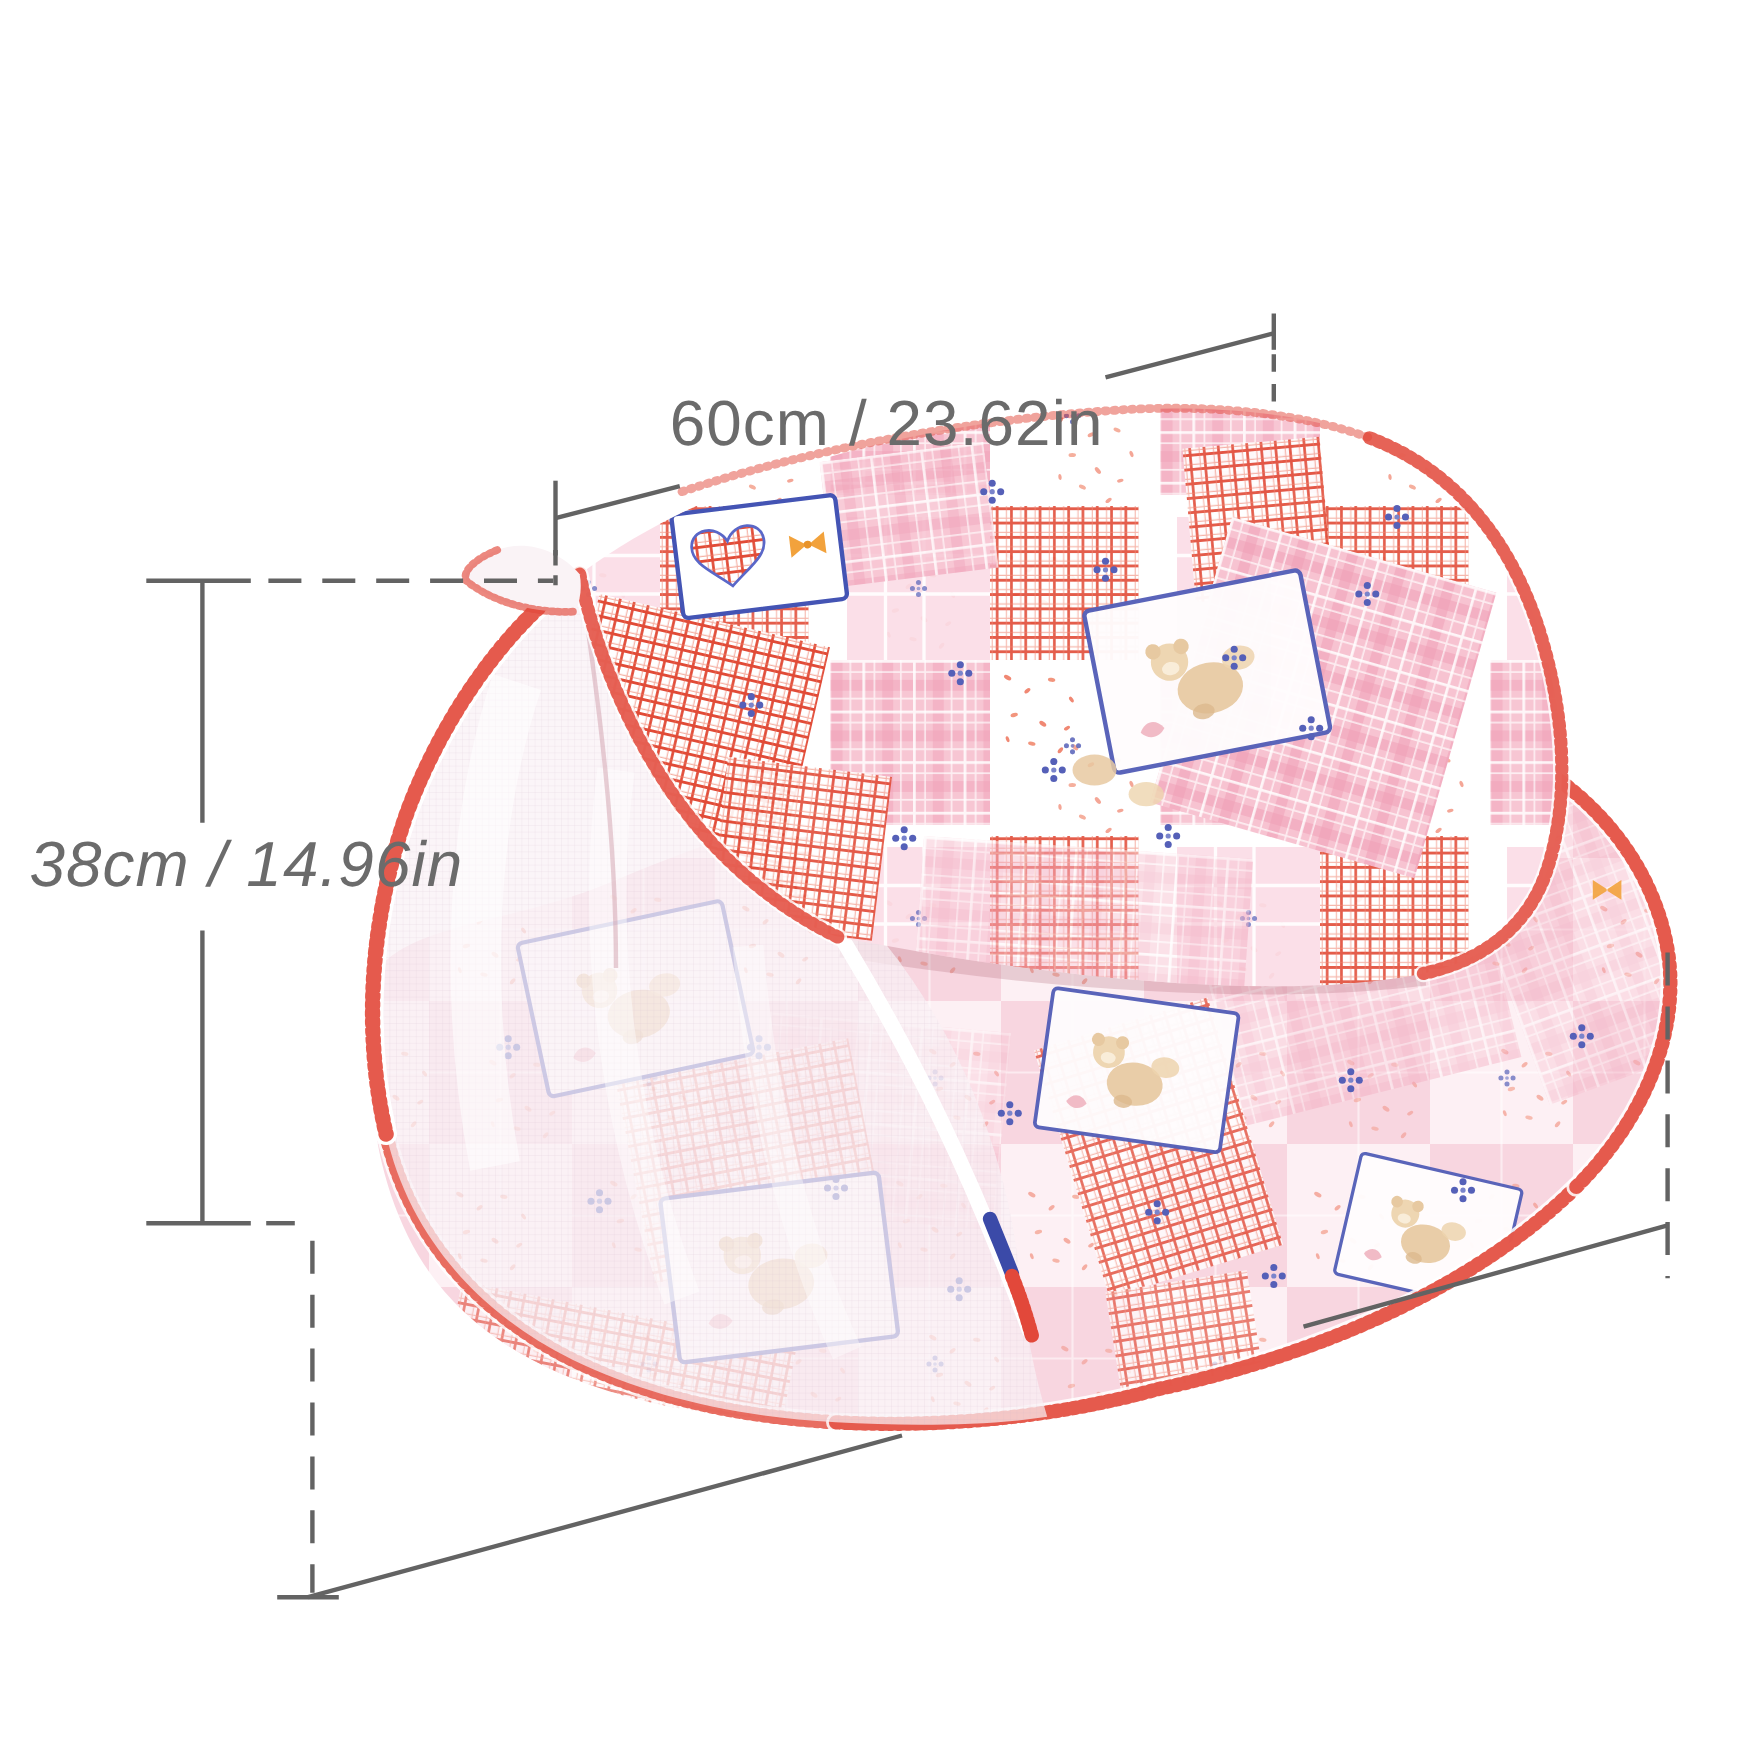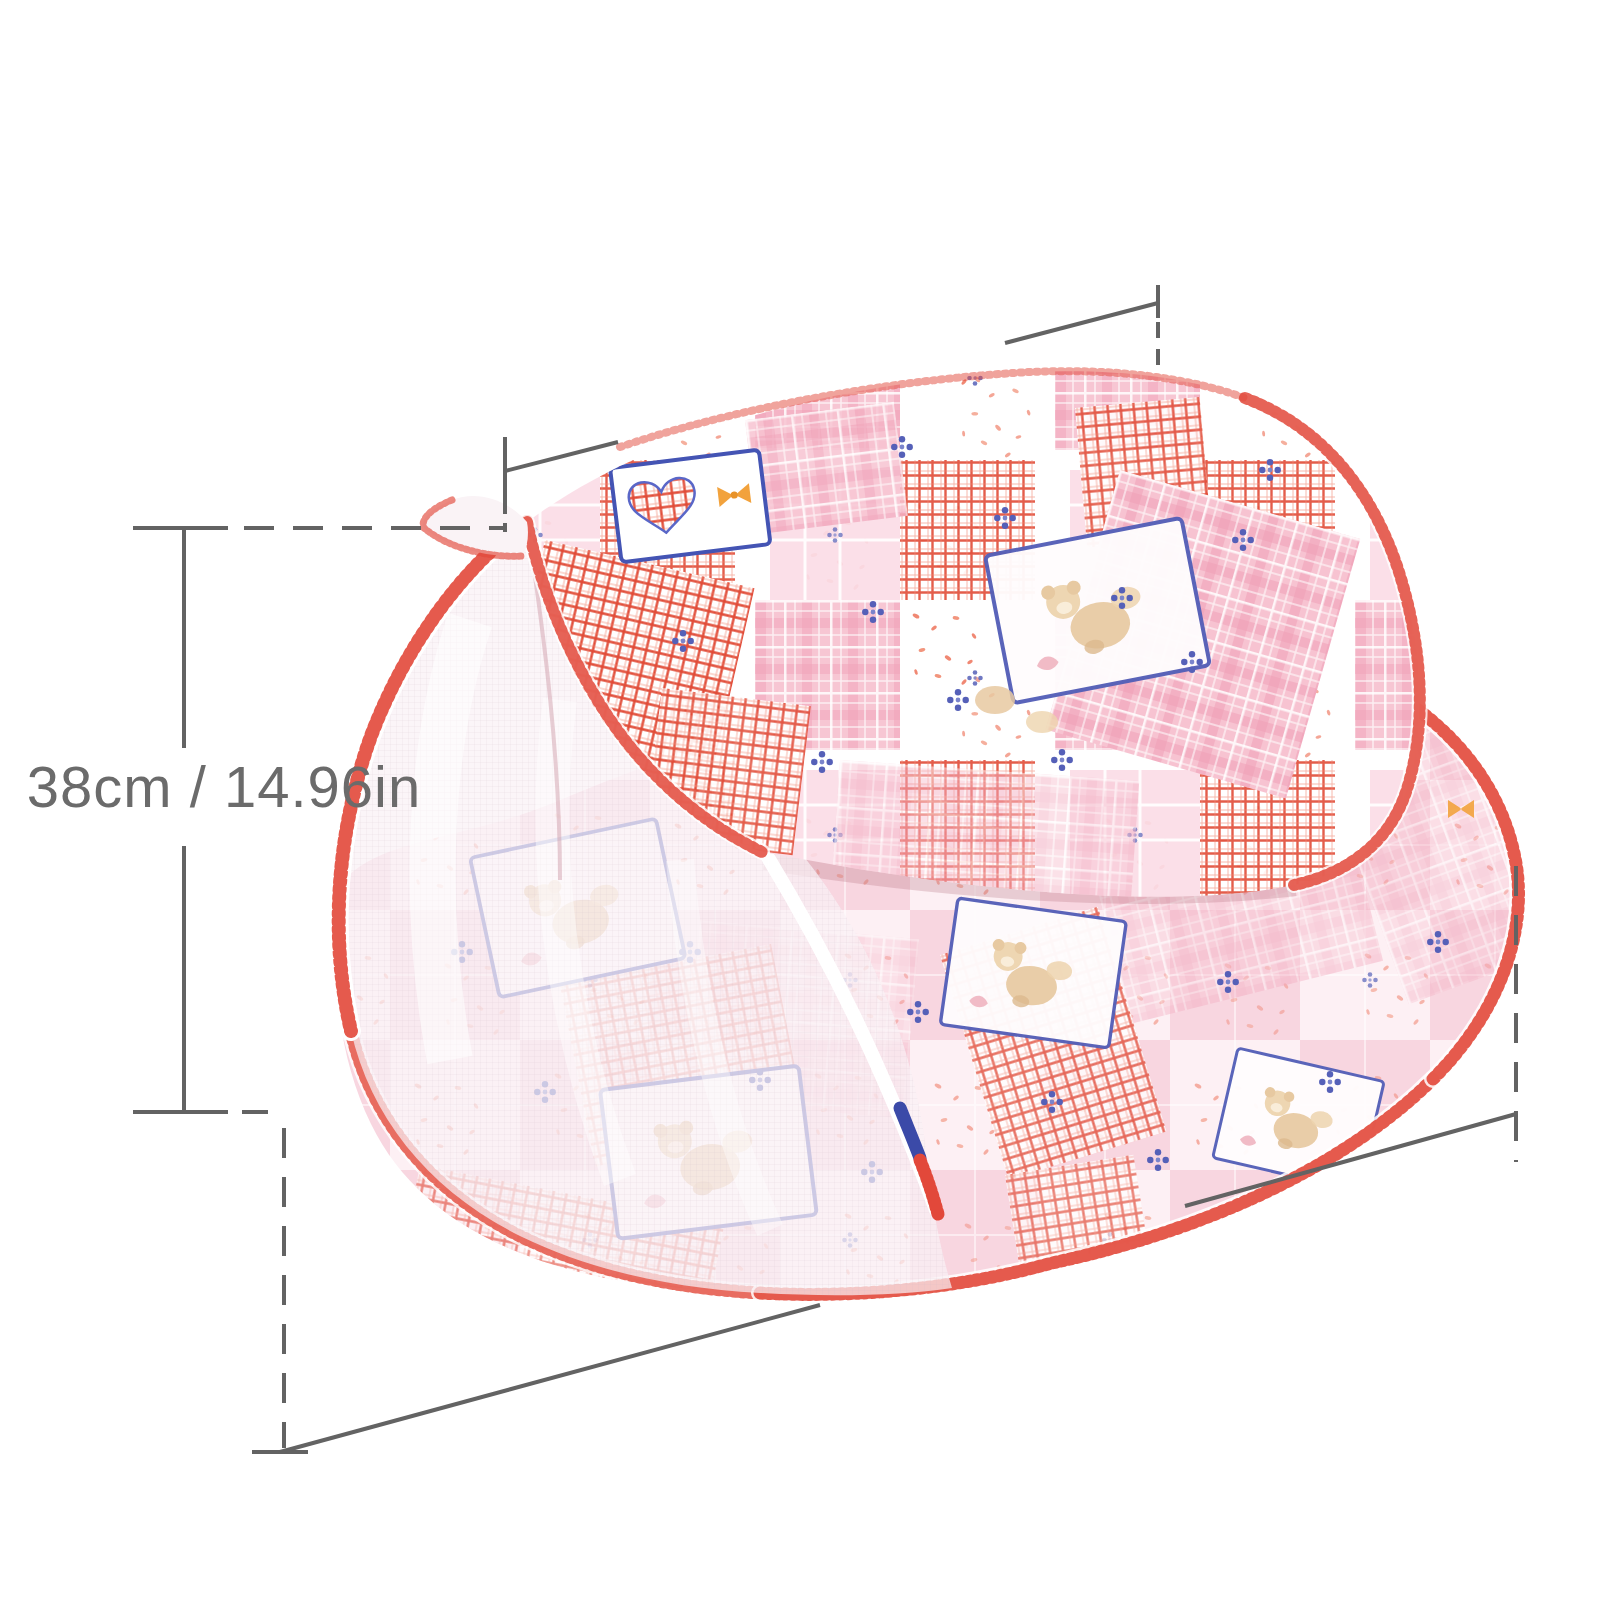--- a/index.html
+++ b/index.html
@@ -7,21 +7,21 @@
     position:relative;width:1601px;height:1601px;background:#ffffff;
     overflow:hidden;font-family:"Liberation Sans",sans-serif;
   }
   .stage svg{position:absolute;left:0;top:0;}
   .dim-label{
     position:absolute;transform:translate(-50%,-50%);
     font-size:58px;color:#6b6b6b;white-space:nowrap;letter-spacing:1px;
     font-family:"Liberation Sans",sans-serif;
   }
   .lbl-width{left:806px;top:385px;}
-  .lbl-height{left:224px;top:786px;}
+  .lbl-height{left:224px;top:786px;font-style:italic;}
   .lbl-length{left:1000px;top:1263px;}
 </style>
 </head>
 <body>
 
 <div class="stage">
 
 <svg width="1601" height="1601" viewBox="0 0 1601 1601">
   <defs>
 
@@ -280,15 +280,16 @@
     </g>
     <g>
       <path d="M252 1452 H308"></path>
       <path d="M280 1452 L820 1305"></path>
       <path d="M1185 1206 L1516 1114"></path>
       <path d="M1516 866 V1162" stroke-dasharray="30 19"></path>
     </g>
   </g>
 </svg>
 
+<div class="dim-label lbl-width">60cm / 23.62in</div>
 <div class="dim-label lbl-height">38cm / 14.96in</div>
 
 </div>
 
 </body></html>

